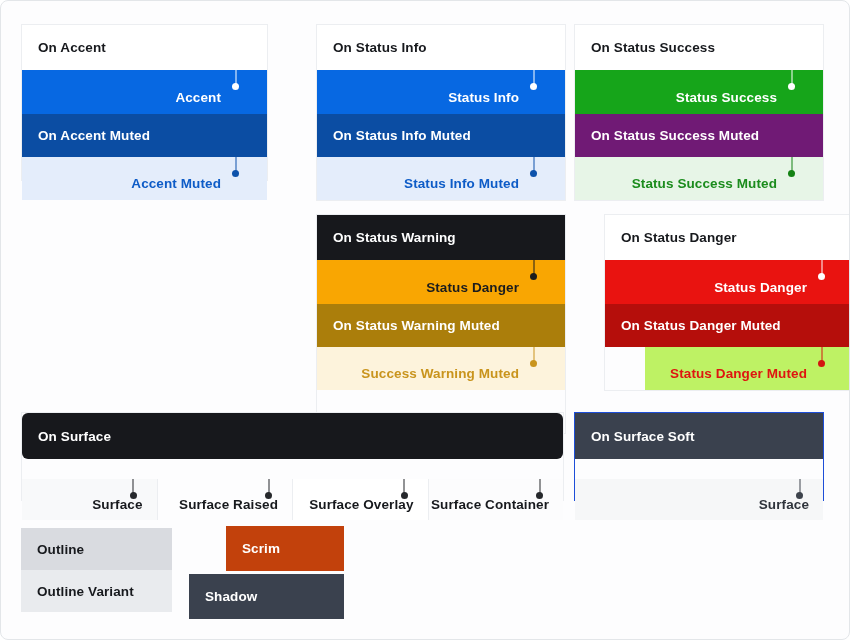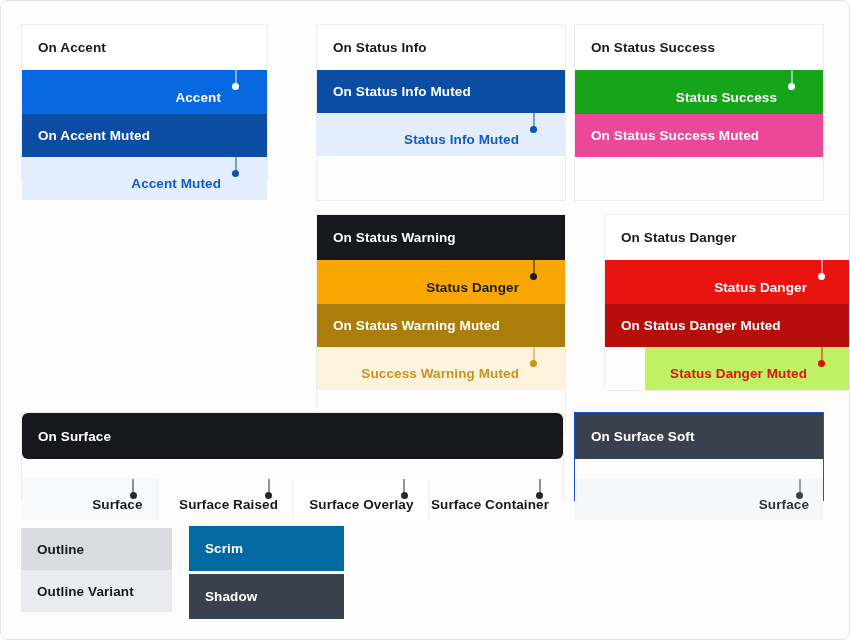--- a/index.html
+++ b/index.html
@@ -77,20 +77,27 @@
           <span class="dot"></span>
         </span>
       <span>Accent Muted</span>
     </div>
   </div>
 
   <div class="card" id="card-info">
     <div class="card-header" style="background-color: rgb(255, 255, 255); color: rgb(23, 25, 29);">
       <span>On Status Info</span>
     </div>
+    <div class="row row-1 value-row" style="background-color: rgb(7, 104, 226); color: rgb(255, 255, 255);">
+      <span class="pin" style="color: rgb(255, 255, 255);">
+          <span class="stem"></span>
+          <span class="dot"></span>
+        </span>
+      <span>Status Info</span>
+    </div>
     <div class="row row-2 on-row" style="background-color: rgb(11, 77, 163); color: rgb(255, 255, 255);">
       <span>On Status Info Muted</span>
     </div>
     <div class="row row-3 value-row" style="background-color: rgb(228, 237, 251); color: rgb(14, 92, 199);">
       <span class="pin" style="color: rgb(13, 82, 171);">
           <span class="stem"></span>
           <span class="dot"></span>
         </span>
       <span>Status Info Muted</span>
     </div>
@@ -100,22 +107,29 @@
     <div class="card-header" style="background-color: rgb(255, 255, 255); color: rgb(23, 25, 29);">
       <span>On Status Success</span>
     </div>
     <div class="row row-1 value-row" style="background-color: rgb(22, 165, 26); color: rgb(255, 255, 255);">
       <span class="pin" style="color: rgb(255, 255, 255);">
           <span class="stem"></span>
           <span class="dot"></span>
         </span>
       <span>Status Success</span>
     </div>
-    <div class="row row-2 on-row" style="background-color: #ec4899; color: rgb(255, 255, 255);">
+    <div class="row row-2 on-row" style="background-color: #701a75; color: rgb(255, 255, 255);">
       <span>On Status Success Muted</span>
+    </div>
+    <div class="row row-3 value-row" style="background-color: rgb(231, 245, 231); color: rgb(27, 140, 29);">
+      <span class="pin" style="color: rgb(20, 130, 20);">
+          <span class="stem"></span>
+          <span class="dot"></span>
+        </span>
+      <span>Status Success Muted</span>
     </div>
   </div>
 
   <div class="card" id="card-warning">
     <div class="card-header" style="background-color: rgb(23, 24, 28); color: rgb(255, 255, 255);">
       <span>On Status Warning</span>
     </div>
     <div class="row row-1 value-row" style="background-color: rgb(249, 166, 2); color: rgb(27, 28, 30);">
       <span class="pin" style="color: rgb(27, 28, 30);">
           <span class="stem"></span>
@@ -212,21 +226,21 @@
   <div id="outline-block">
     <div class="outline-row" style="background-color: rgb(217, 219, 224); color: rgb(23, 25, 29);">
       <span>Outline</span>
     </div>
     <div class="outline-row" style="background-color: rgb(233, 235, 238); color: rgb(23, 25, 29);">
       <span>Outline Variant</span>
     </div>
   </div>
 
   <div id="shade-block">
-    <div class="shade-row" style="background-color: #0369a1; color: rgb(255, 255, 255);">
+    <div class="shade-row" style="background-color: #c2410c; color: rgb(255, 255, 255); margin-left: 37px;">
       <span>Scrim</span>
     </div>
     <div class="shade-row" style="background-color: rgb(58, 65, 78); color: rgb(255, 255, 255);">
       <span>Shadow</span>
     </div>
   </div>
 
 </div>
 
 </body></html>

